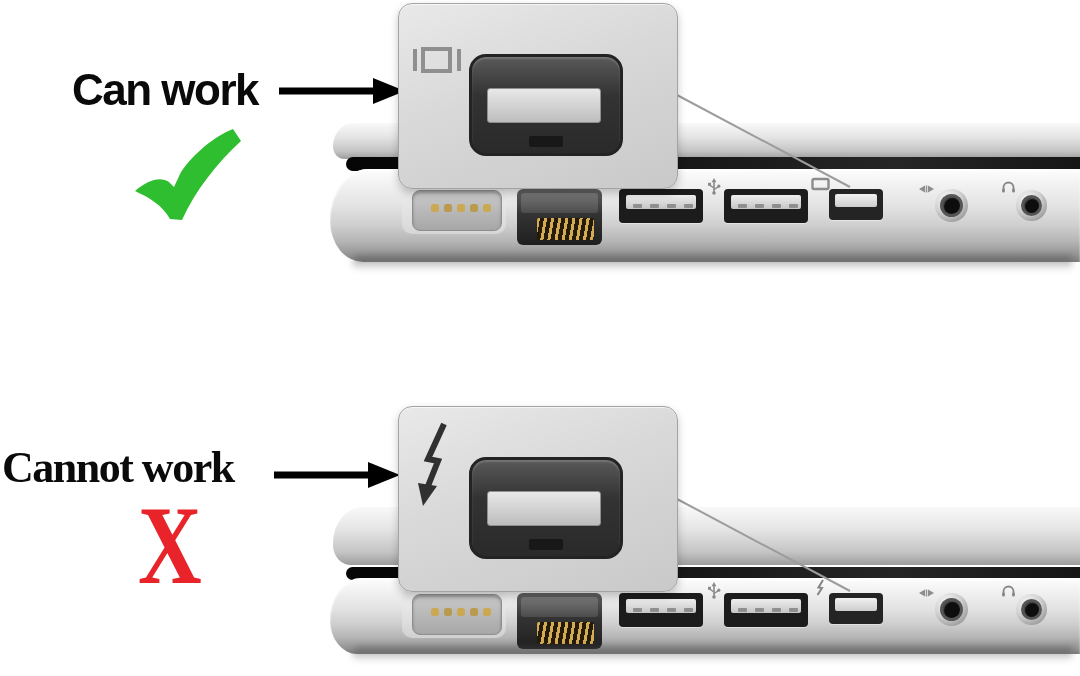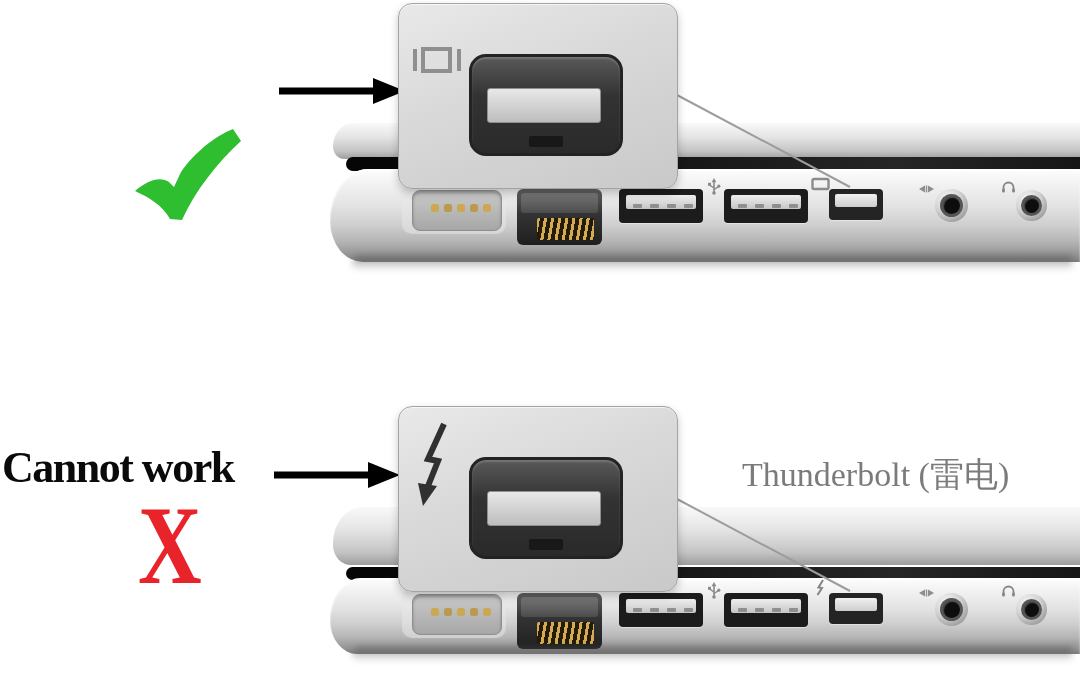--- a/index.html
+++ b/index.html
@@ -192,20 +192,21 @@
         <line x1="4" y1="8" x2="4" y2="30" stroke="#8f8f8f" stroke-width="4"></line>
         <rect x="12" y="8" width="27" height="22" fill="none" stroke="#8f8f8f" stroke-width="4"></rect>
         <line x1="48" y1="8" x2="48" y2="30" stroke="#8f8f8f" stroke-width="4"></line>
       </svg>
       <div class="socket">
         <div class="slot"></div>
         <div class="notch"></div>
       </div>
     </div>
 
+    <div class="verdict-label">Can work</div>
     <svg class="arrow-svg" viewBox="0 0 128 28">
       <line x1="2" y1="14" x2="100" y2="14" stroke="#000" stroke-width="7"></line>
       <polygon points="96,1 128,14 96,27" fill="#000"></polygon>
     </svg>
     <svg class="check-svg" viewBox="0 0 118 97">
       <path d="M8 64 C21 53 33 49 42 55 L47 60 L54 45 C67 26 88 9 106 2 L114 14 C90 36 68 64 55 93 L43 92 C35 78 23 71 8 64 Z" fill="#2fbe2f"></path>
     </svg>
   </div>
 
   <div class="section s1" id="sec1">
@@ -294,16 +295,15 @@
         <div class="notch"></div>
       </div>
     </div>
 
     <div class="verdict-label">Cannot work</div>
     <svg class="arrow-svg" viewBox="0 0 128 28">
       <line x1="2" y1="14" x2="100" y2="14" stroke="#000" stroke-width="7"></line>
       <polygon points="96,1 128,14 96,27" fill="#000"></polygon>
     </svg>
     <div class="cross-glyph">X</div>
-    <div class="port-label">Thunderbolt (雷电)</div>
   </div>
 
 </div>
 
 </body></html>

